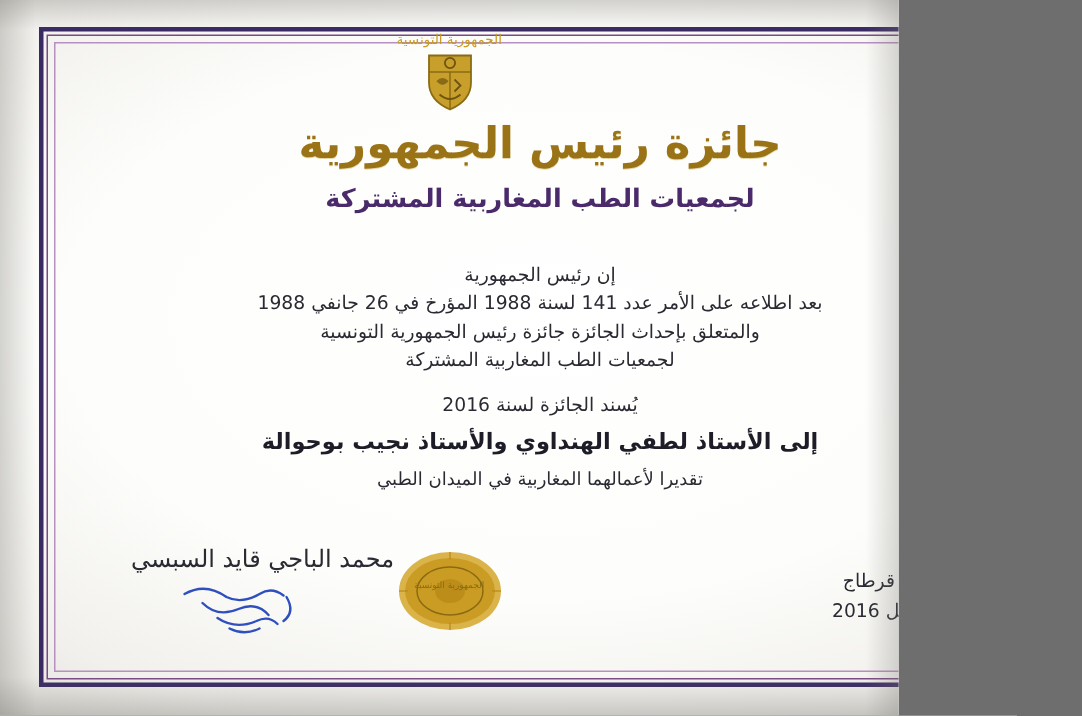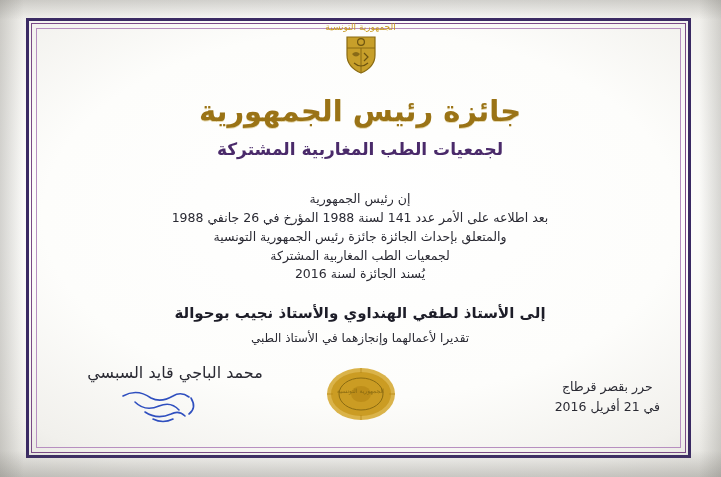--- a/index.html
+++ b/index.html
@@ -9,21 +9,21 @@
   }
   body {
     width: 721px;
     height: 477px;
     overflow: hidden;
     font-family: "DejaVu Sans", sans-serif;
   }
 
   #certificate-page {
     position: relative;
-    width: 721px;
+    width: 599px;
     height: 477px;
     background: #ffffff;
     overflow: hidden;
   }
 
   
   .paper {
     position: absolute;
     left: 0; top: 0;
     width: 721px; height: 477px;
@@ -101,21 +101,21 @@
   .emblem-shield {
     margin: 0 auto;
     width: 36px;
     height: 42px;
     position: relative;
   }
 
   .content {
     position: absolute;
     left: 60px;
-    top: 92px;
+    top: 76px;
     width: 600px;
     text-align: center;
     direction: rtl;
   }
 
   .title-main {
     font-family: "DejaVu Sans", sans-serif;
     font-size: 29px;
     font-weight: bold;
     color: #9a7316;
@@ -138,27 +138,28 @@
     font-size: 12.5px;
     color: #2a2a33;
     line-height: 19px;
   }
   .body-block .line {
     display: block;
     white-space: nowrap;
   }
 
   .award-year {
+    margin-top: 12px;
     font-family: "DejaVu Sans", sans-serif;
     font-size: 12.5px;
     color: #2a2a33;
     line-height: 18px;
   }
   .laureates {
-    margin-top: 19px;
+    margin-top: 4px;
     font-family: "DejaVu Sans", sans-serif;
     font-size: 15px;
     font-weight: bold;
     color: #1d1d28;
     line-height: 22px;
     white-space: nowrap;
   }
   .citation {
     margin-top: 5px;
     font-family: "DejaVu Sans", sans-serif;
@@ -253,21 +254,21 @@
 
     <div class="body-block">
       <span class="line">إن رئيس الجمهورية</span>
       <span class="line">بعد اطلاعه على الأمر عدد 141 لسنة 1988 المؤرخ في 26 جانفي 1988</span>
       <span class="line">والمتعلق بإحداث الجائزة جائزة رئيس الجمهورية التونسية</span>
       <span class="line">لجمعيات الطب المغاربية المشتركة</span>
     </div>
 
     <div class="award-year">يُسند الجائزة لسنة 2016</div>
     <div class="laureates">إلى الأستاذ لطفي الهنداوي والأستاذ نجيب بوحوالة</div>
-    <div class="citation">تقديرا لأعمالهما وإنجازهما في الأستاذ الطبي</div>
+    <div class="citation">تقديرا لأعمالهما المغاربية في الميدان الطبي</div>
   </div>
 
   <div class="bottom-row">
     <div class="place-date">
       <div>حرر بقصر قرطاج</div>
       <div>في 21 أفريل 2016</div>
     </div>
 
     <div class="signer">
       <div>محمد الباجي قايد السبسي</div>

